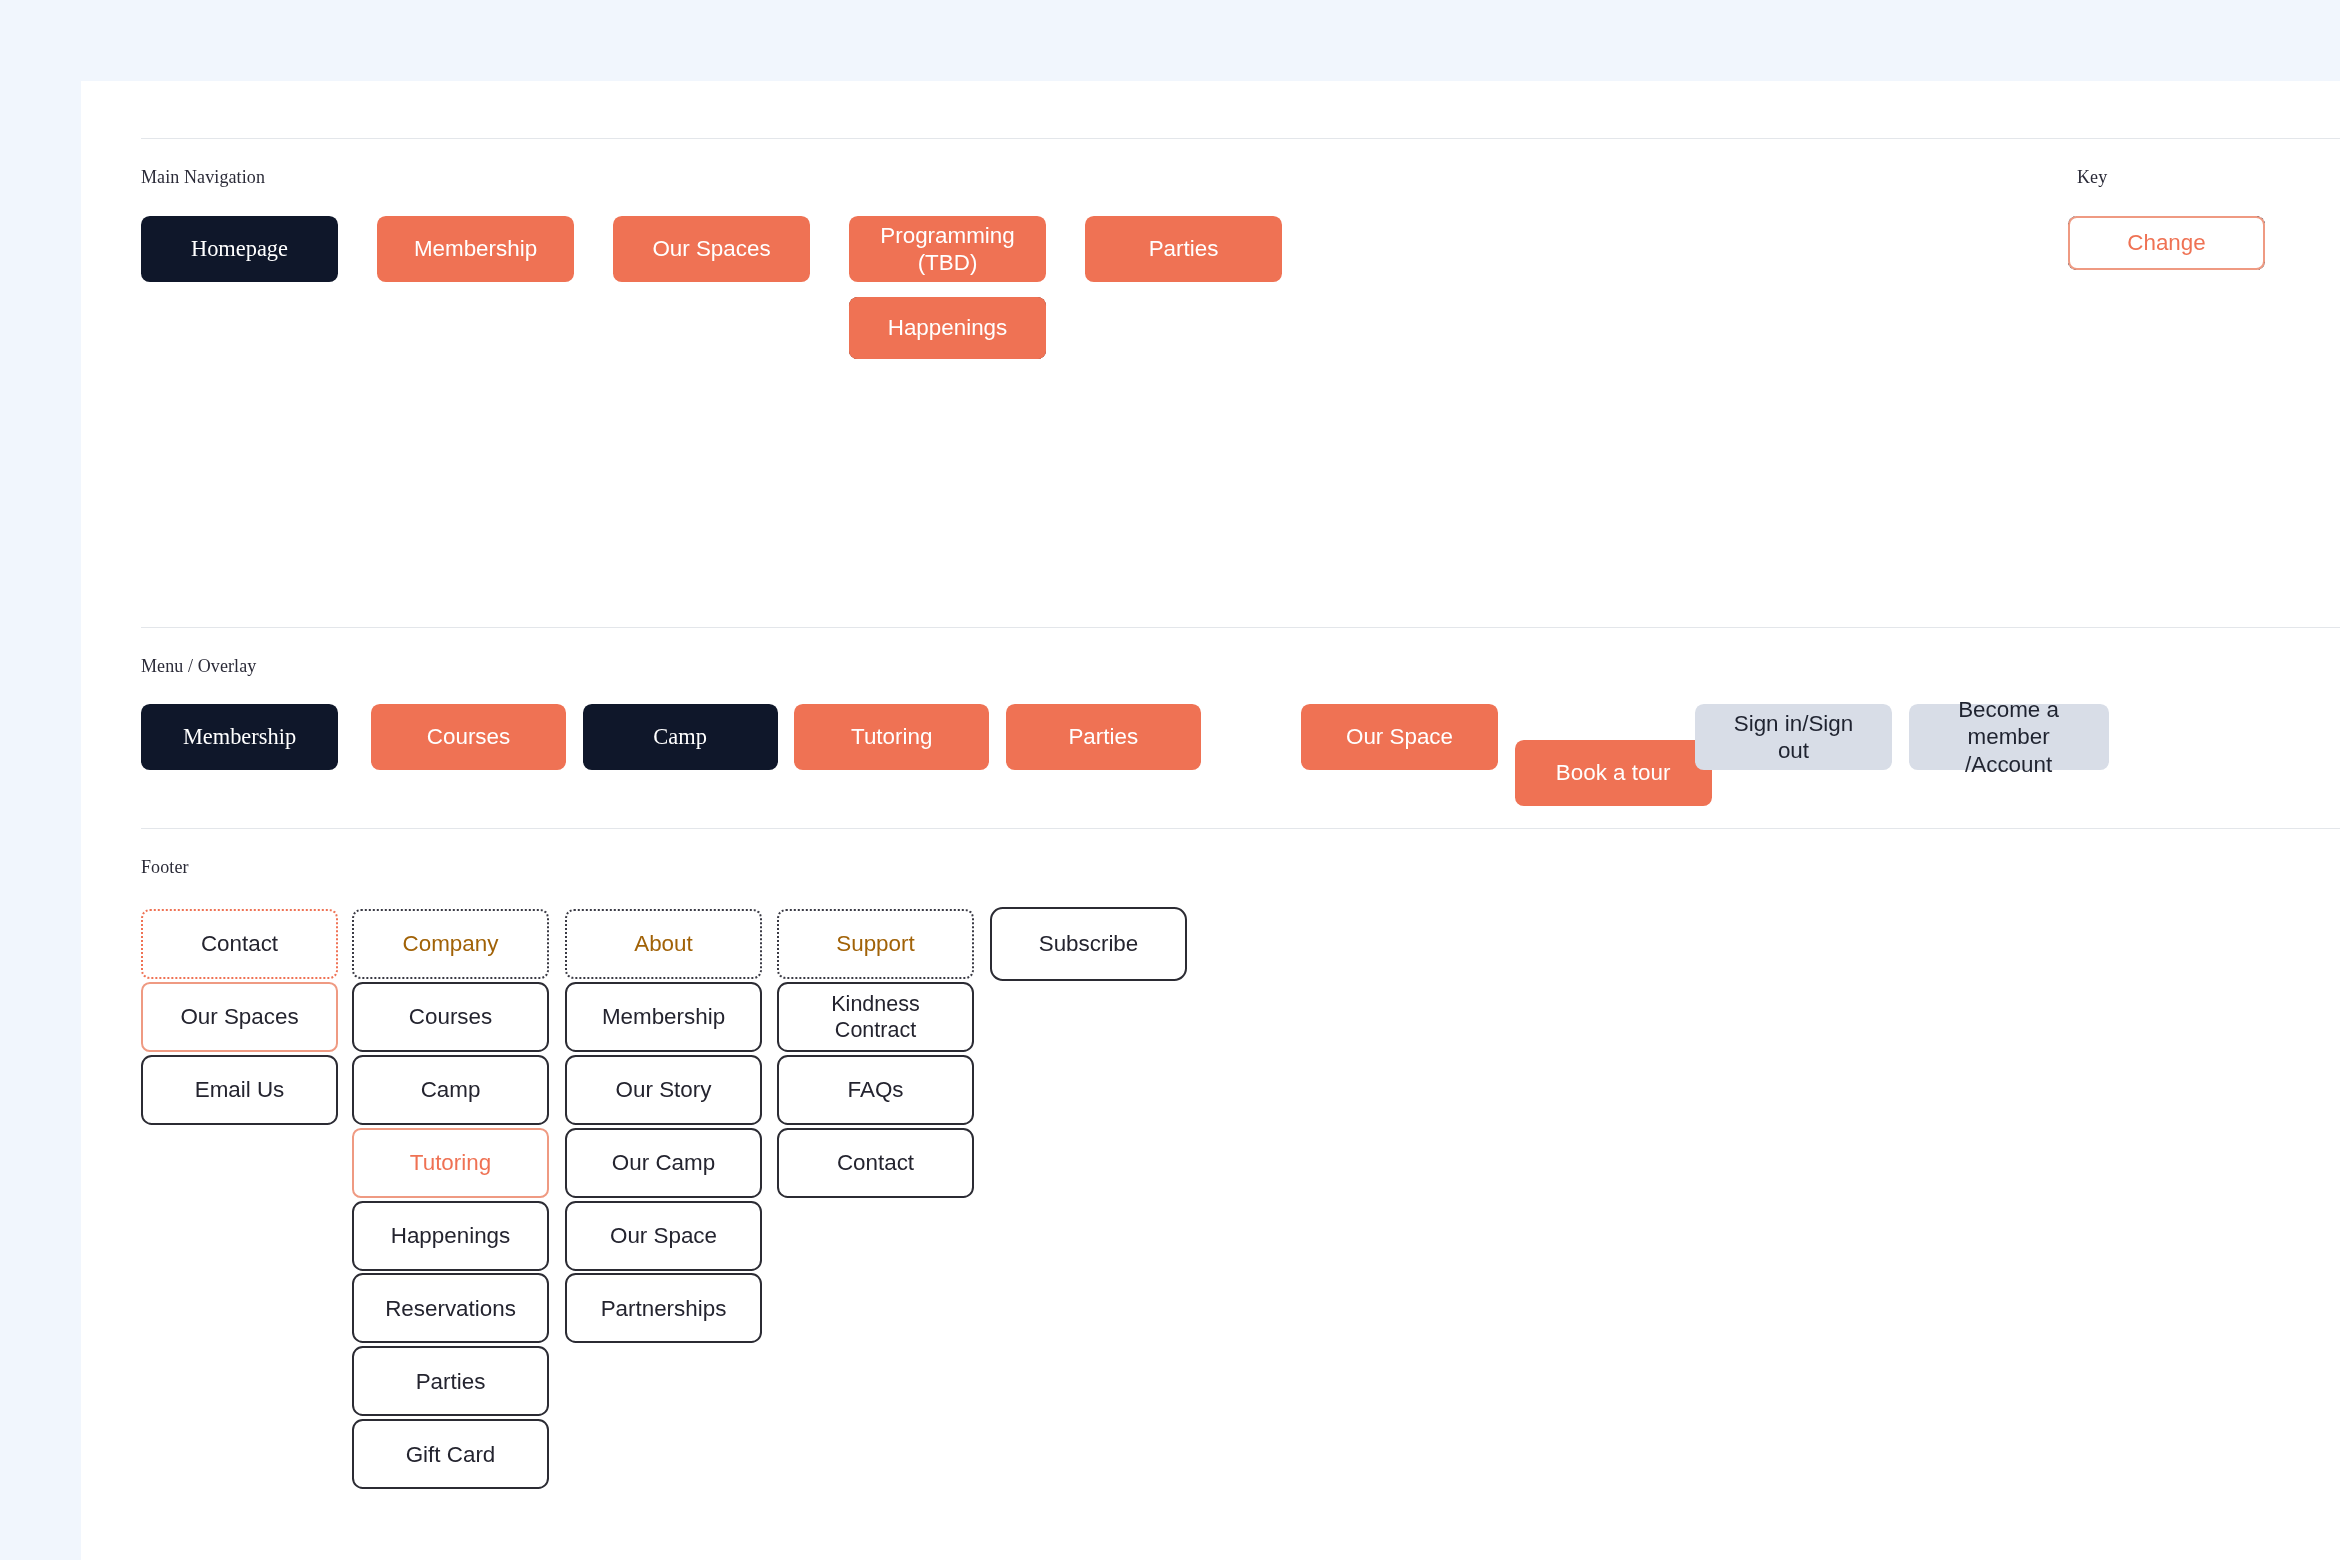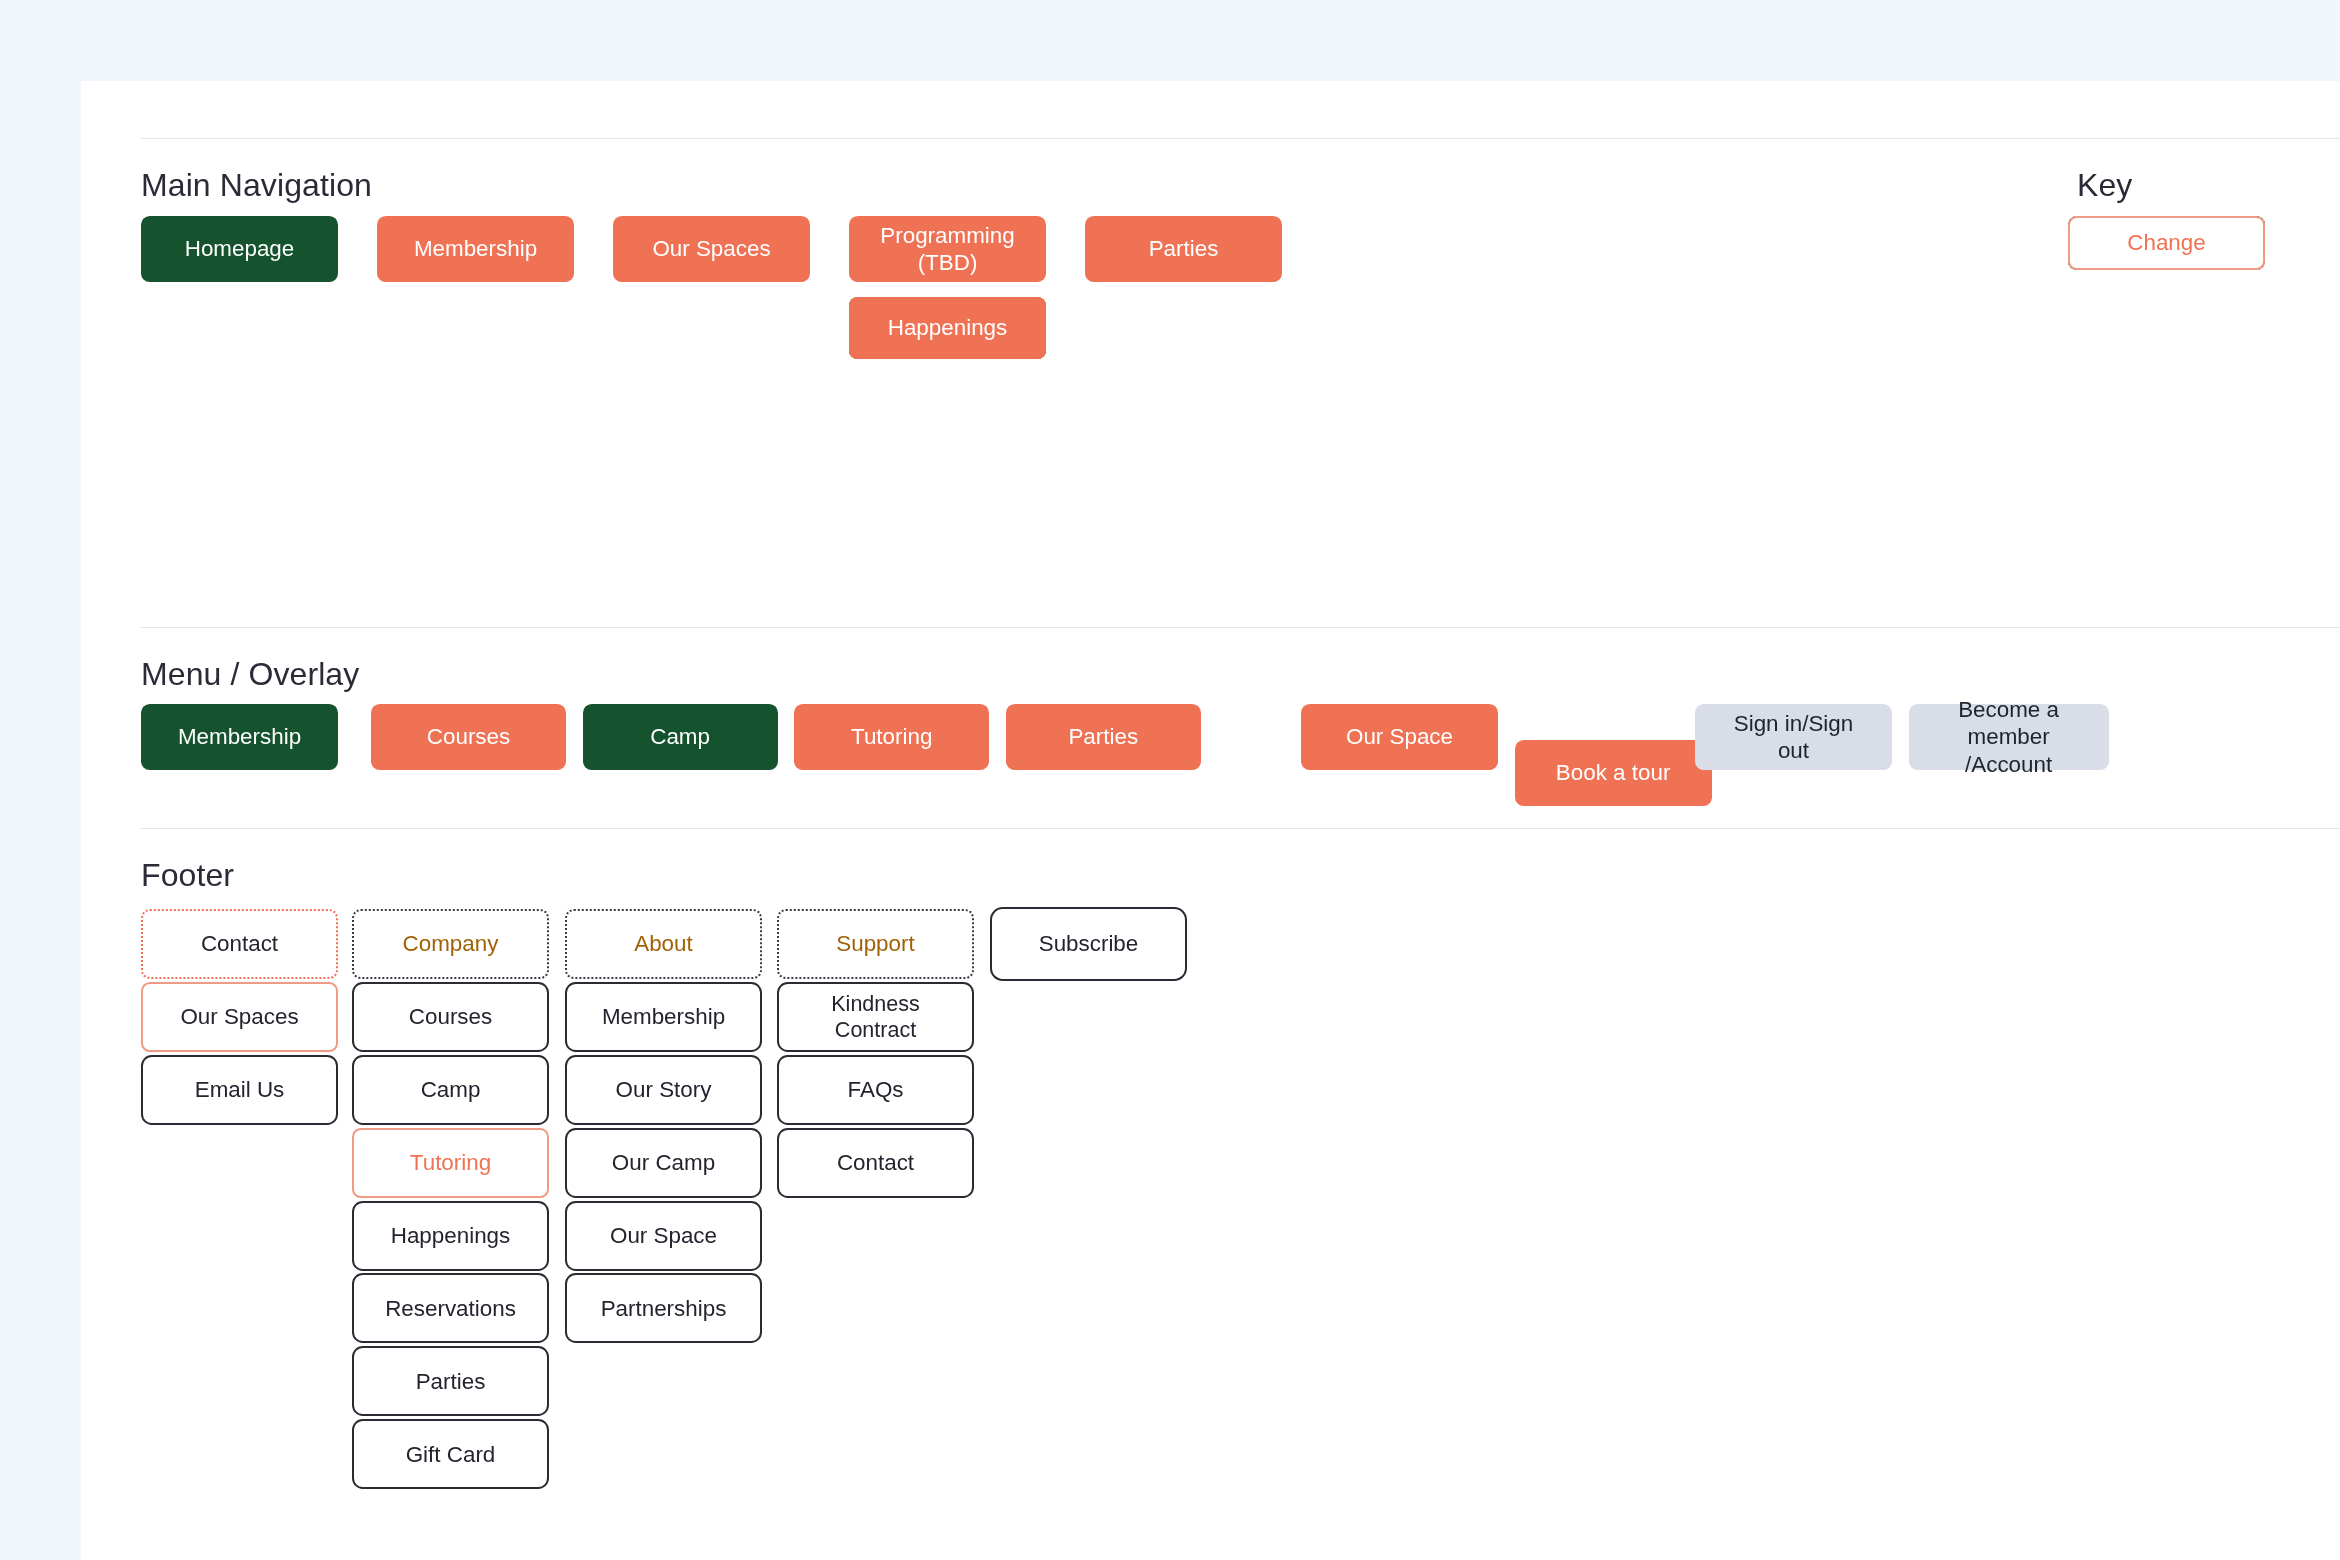--- a/index.html
+++ b/index.html
@@ -15,41 +15,42 @@
     width: 2260px; height: 1479px;
     background: #ffffff;
   }
   .divider {
     position: absolute;
     height: 1px;
     background: #e3e6ea;
   }
   .sec-title {
     position: absolute;
-    font-size: 32px;
+    font-size: 18px;
     color: #2b2b38;
     letter-spacing: 0.1px;
     white-space: nowrap;
+    font-family: Liberation Serif, serif;
   }
 
   
   .node {
     position: absolute;
     display: flex;
     align-items: center;
     justify-content: center;
     text-align: center;
     font-size: 22.4px;
     line-height: 1.22;
     border-radius: 8.8px;
     padding: 3.9px 9.8px;
     white-space: pre-line;
     user-select: none;
   }
-  .n-page    { background: #14532d; color: #ffffff; }
+  .n-page    { background: #0f172a; color: #ffffff; font-family: Liberation Serif, serif; }
   .n-overlay { background: #d8dde7; color: #1f2330; }
   .n-orange  { background: #ef7254; color: #ffffff; }
   .n-external{ background: #ffffff; color: #24242f; border: 2px solid #2b2b33; border-radius: 10.7px; }
   .n-label   { background: #ffffff; color: #a16207; border: 2px dotted #3a3a44; border-radius: 8.8px; }
   .n-label-change { background: #ffffff; color: #24242f; border: 2px dotted #ef7254; border-radius: 8.8px; }
   .n-change  { background: #ffffff; color: #ef7254; border: 2px solid #ef9a82; border-radius: 8.8px; }
   .n-outline-orange { background:#ffffff; color:#24242f; border:2px solid #ef9a82; border-radius: 8.8px; }
 
   
   .flowrow { position: absolute; display: flex; align-items: flex-start; }

